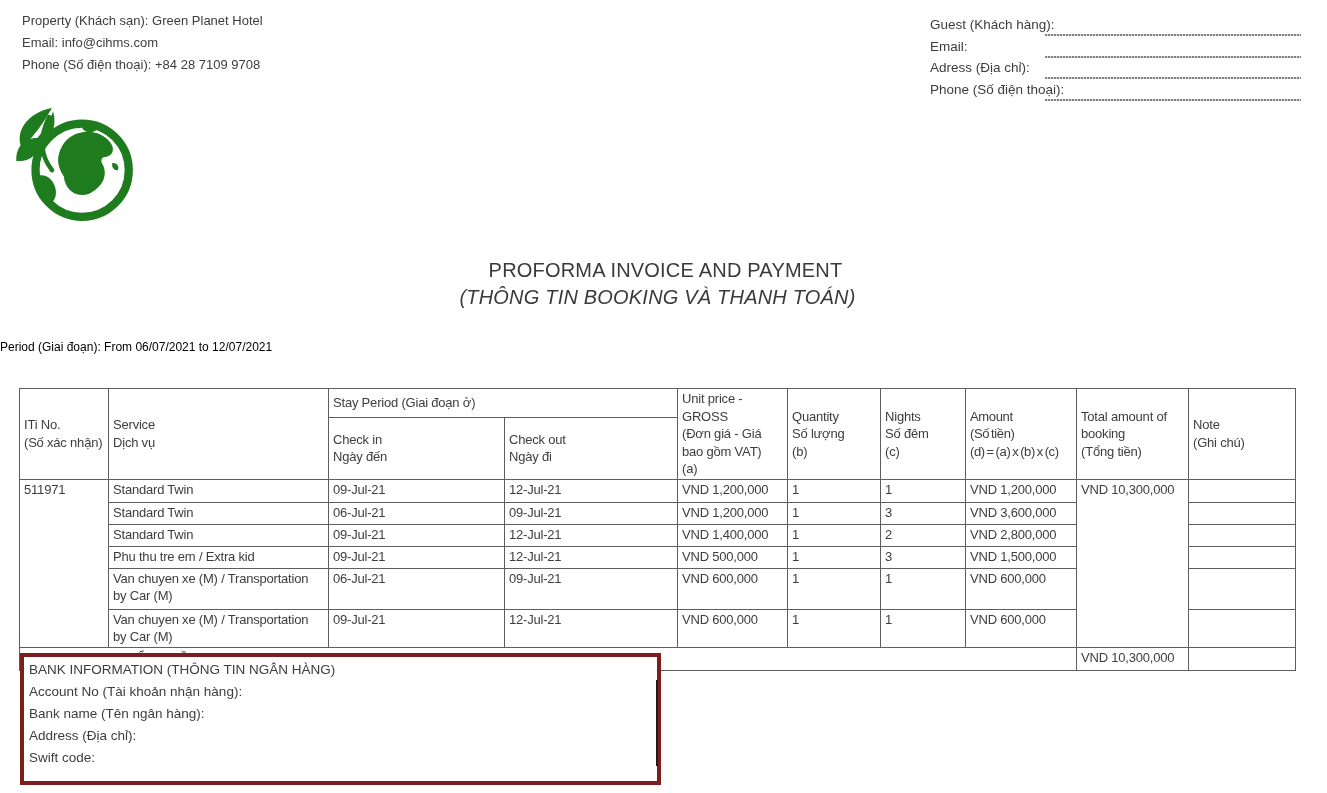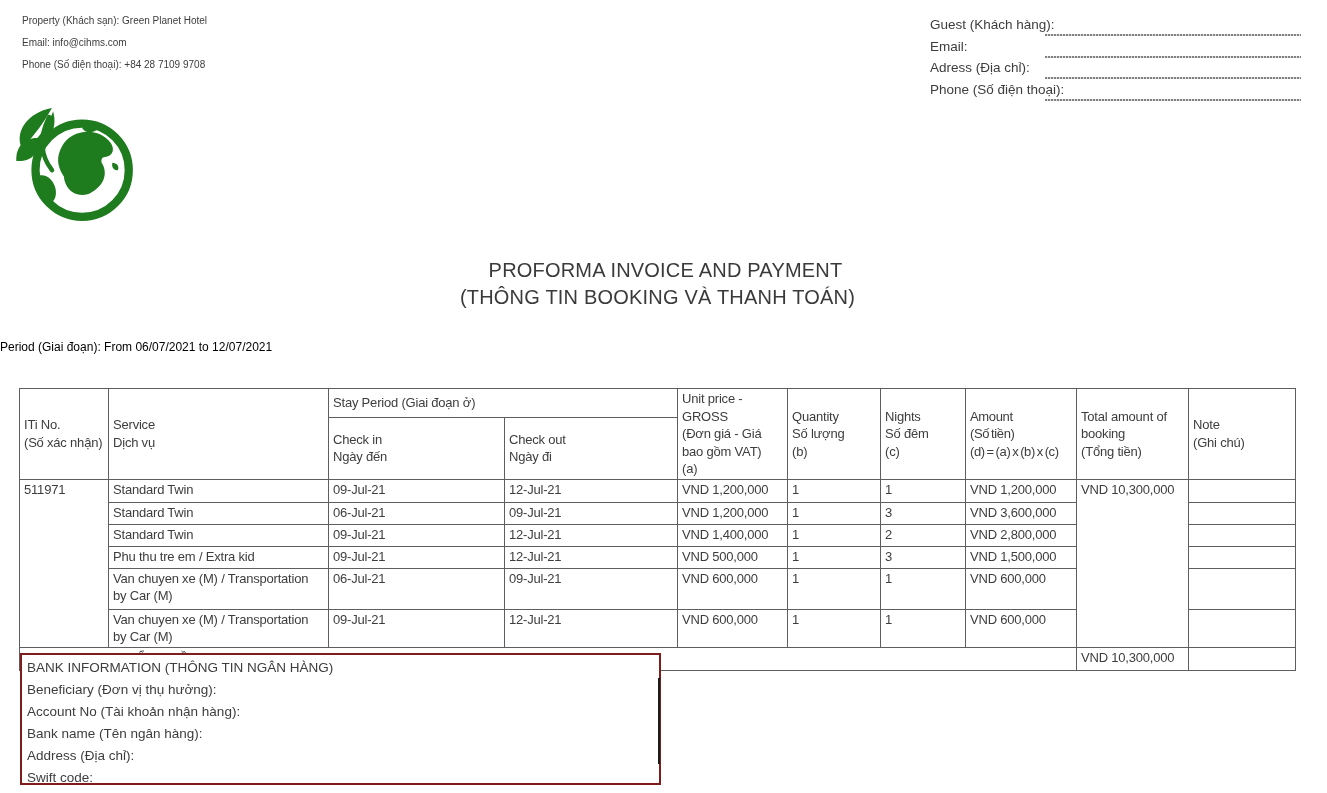--- a/index.html
+++ b/index.html
@@ -8,40 +8,40 @@
     font-family: "Liberation Sans", sans-serif;
     color: #3d3d3d;
     width: 1327px;
     height: 793px;
     position: relative;
     overflow: hidden;
   }
   .page { position: absolute; inset: 0; background: #fff; }
 
   
-  .hotel-info { position: absolute; left: 22px; top: 10px; font-size: 10px; }
+  .hotel-info { position: absolute; left: 22px; top: 10px; font-size: 13px; }
   .hotel-info .info-line { height: 22px; line-height: 22px; white-space: nowrap; }
 
   
   .guest-info { position: absolute; left: 918px; top: 14px; width: 385px; font-size: 13.5px; }
   .guest-row { position: relative; height: 21.5px; }
   .guest-label { position: absolute; left: 12px; top: 3px; white-space: nowrap; }
   .guest-line {
     position: absolute; left: 127px; right: 2px; top: 20px; height: 2px;
     background: repeating-linear-gradient(90deg, #808080 0 2px, #dedede 2px 3px);
   }
 
   
   .logo { position: absolute; left: 8px; top: 97px; width: 130px; height: 128px; }
 
   
   .doc-title { position: absolute; left: 0; right: 12px; top: 259px; text-align: center;
                font-size: 20px; color: #3a3a3a; letter-spacing: 0.2px; padding-left: 16px; }
   .doc-title2 { position: absolute; left: 0; right: 12px; top: 286px; text-align: center;
-                font-size: 20px; color: #3a3a3a; letter-spacing: 0.2px; }
+                font-size: 20px; color: #3a3a3a; letter-spacing: 0.2px; font-style: italic; }
   .doc-period { position: absolute; left: 0; right: 12px; top: 340px; text-align: left;
                 font-size: 12px; color: #000000; }
 
   
   table.invoice {
     position: absolute; left: 19px; top: 388px; width: 1277px;
     border-collapse: collapse; table-layout: fixed;
     font-size: 13px; letter-spacing: -0.2px; color: #3d3d3d;
   }
   table.invoice th, table.invoice td {
@@ -54,21 +54,21 @@
     overflow: hidden;
   }
   table.invoice thead th { vertical-align: middle; }
   table.invoice tbody td { vertical-align: top; }
   th.amount-h { word-spacing: -1.5px; letter-spacing: -0.35px; }
   td.merged { vertical-align: top; }
 
   
   .bank-box {
     position: absolute; left: 20px; top: 653px; width: 641px; height: 132px;
-    border: 2px solid #7f1d1d; background: #fff;
+    border: 4px solid #7f1d1d; background: #fff;
     font-size: 13.5px; padding: 2px 5px;
   }
   .bank-box .bank-line { height: 22px; line-height: 22px; white-space: nowrap; }
   .bank-right-accent {
     position: absolute; right: -1px; top: 23px; width: 2px; height: 86px; background: #1c1c1c;
   }
 </style>
 </head>
 <body>
 
@@ -244,24 +244,20 @@
         <td colspan="8">TOTAL AMOUNT (TỔNG TIỀN)</td>
         <td>VND 10,300,000</td>
         <td></td>
       </tr>
     </tbody>
   </table>
 
   <div class="bank-box">
     <div class="bank-line">BANK INFORMATION (THÔNG TIN NGÂN HÀNG)</div>
     <div class="bank-line">
-      <span>Beneficiary (Đơn vị thụ hưởng):</span>
-      <span></span>
-    </div>
-    <div class="bank-line">
       <span>Account No (Tài khoản nhận hàng):</span>
       <span></span>
     </div>
     <div class="bank-line">
       <span>Bank name (Tên ngân hàng):</span>
       <span></span>
     </div>
     <div class="bank-line">
       <span>Address (Địa chỉ):</span>
       <span></span>

